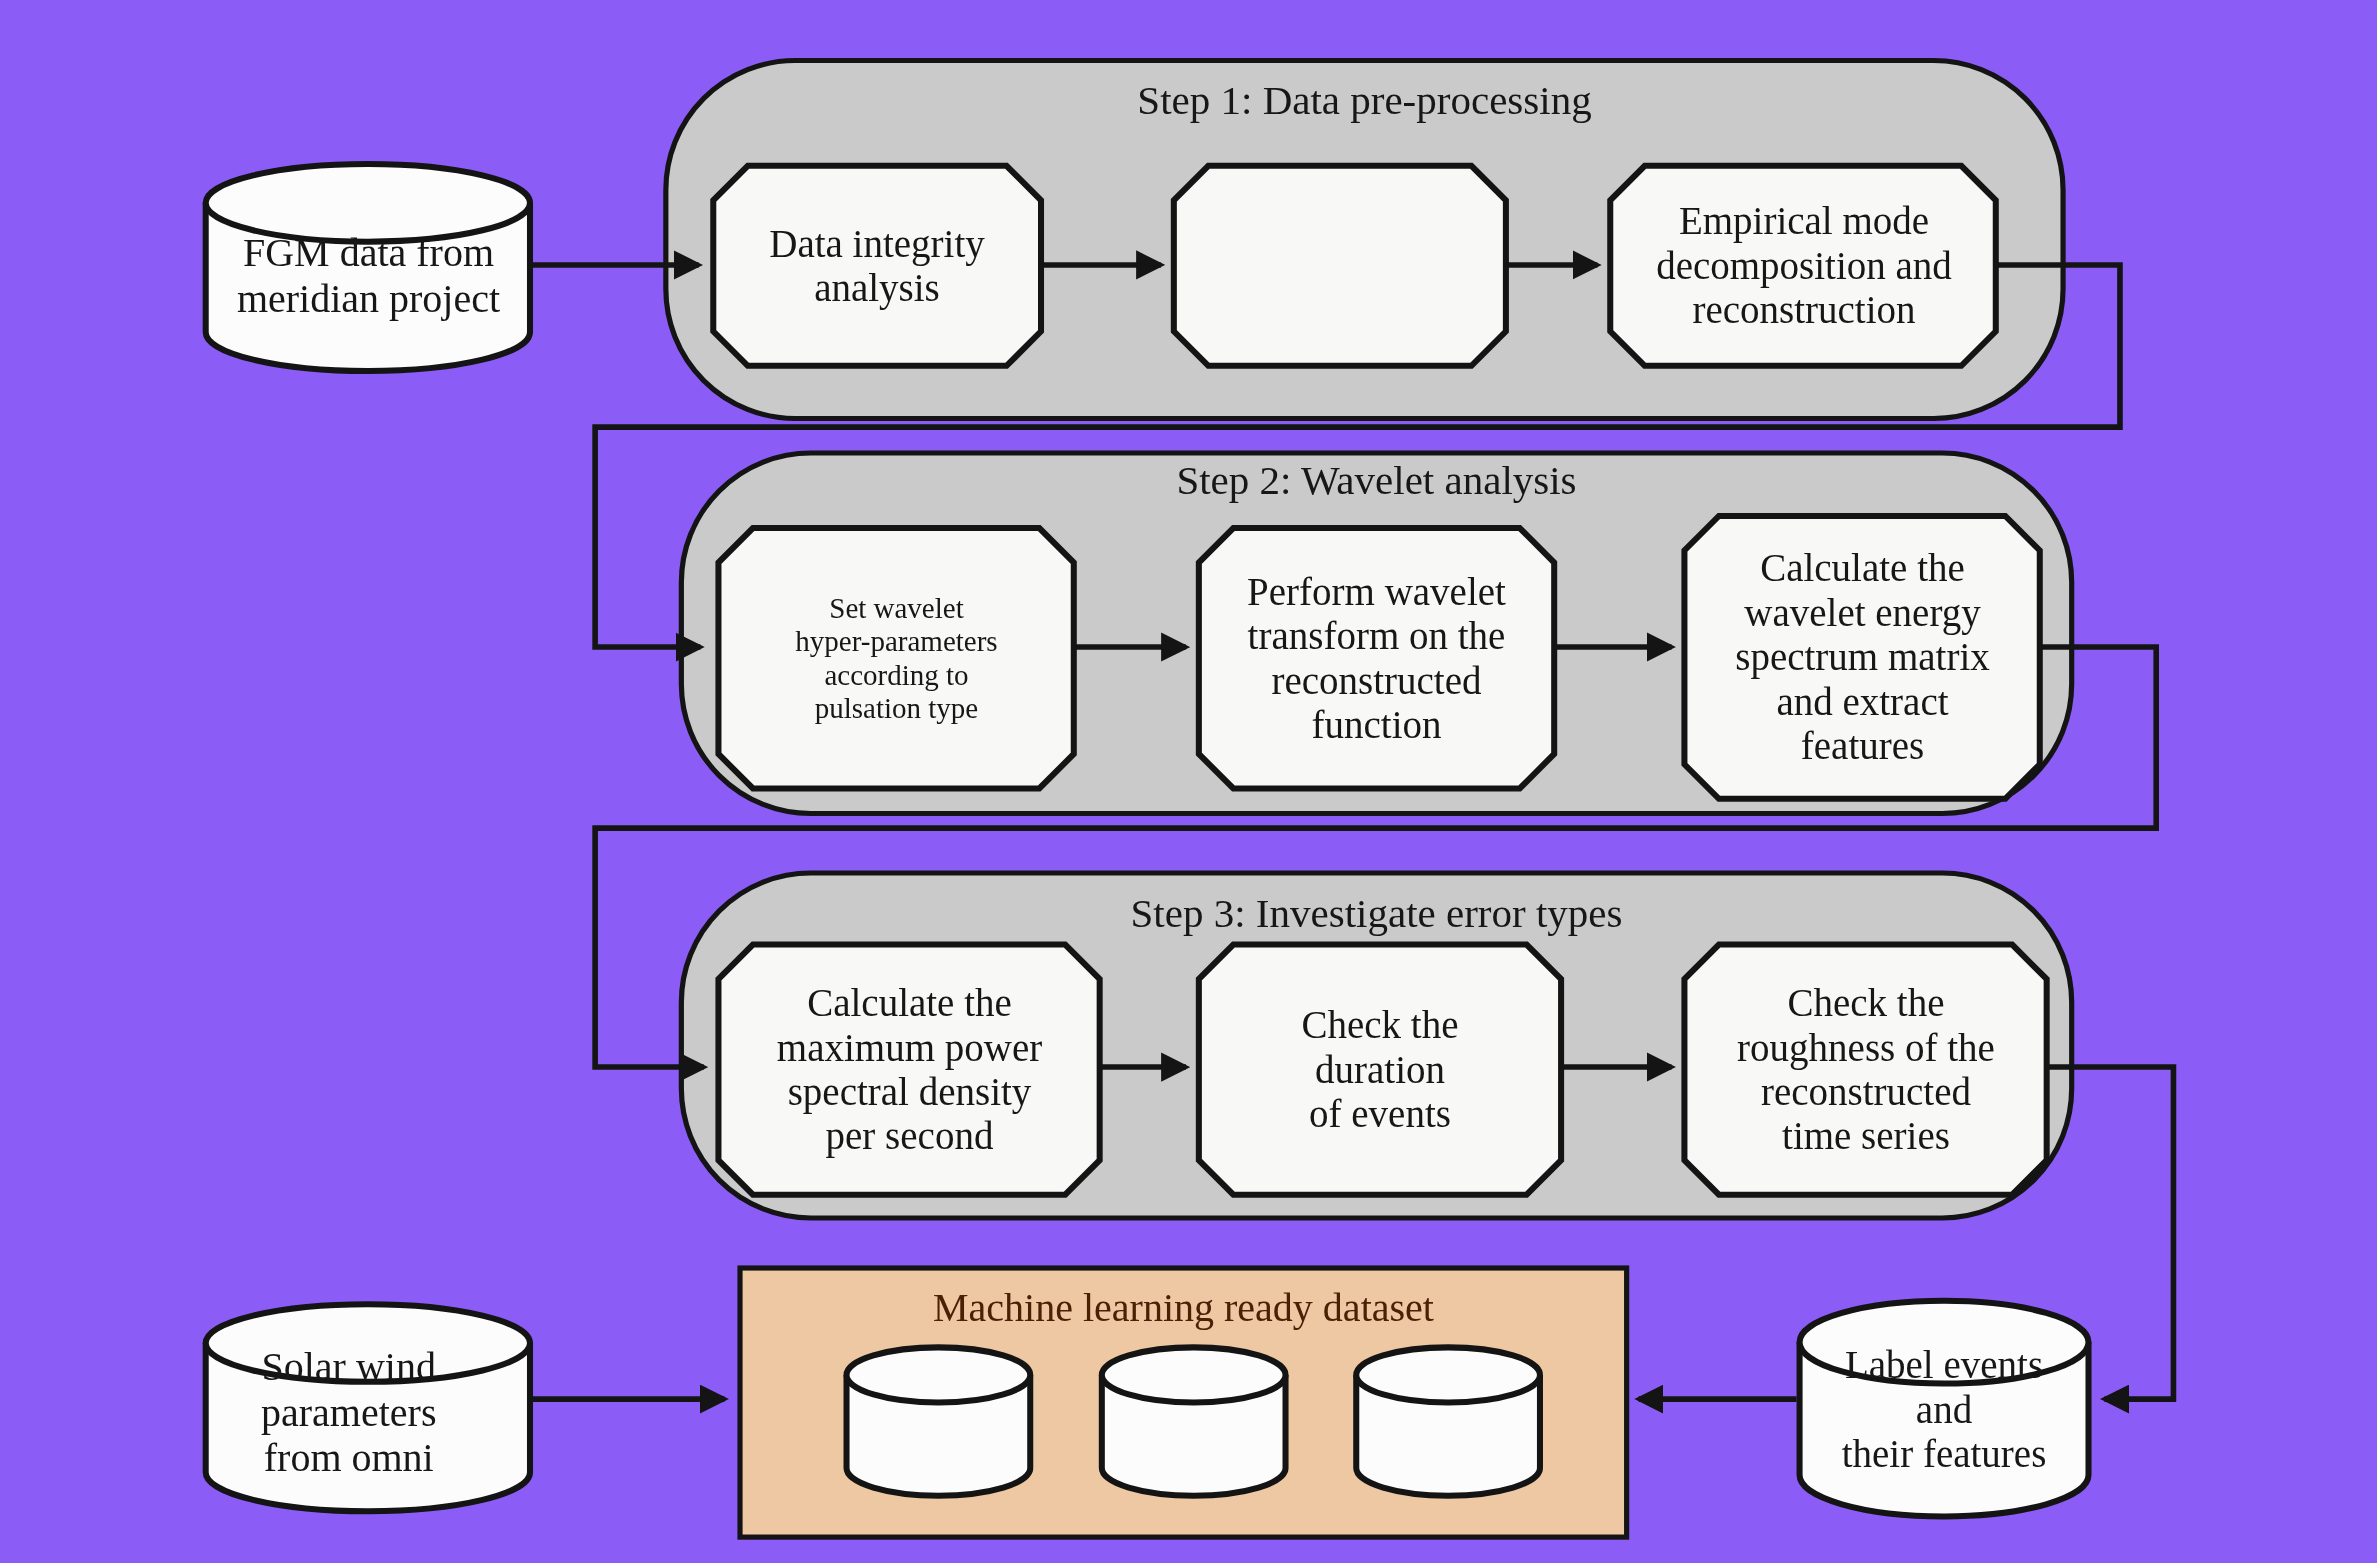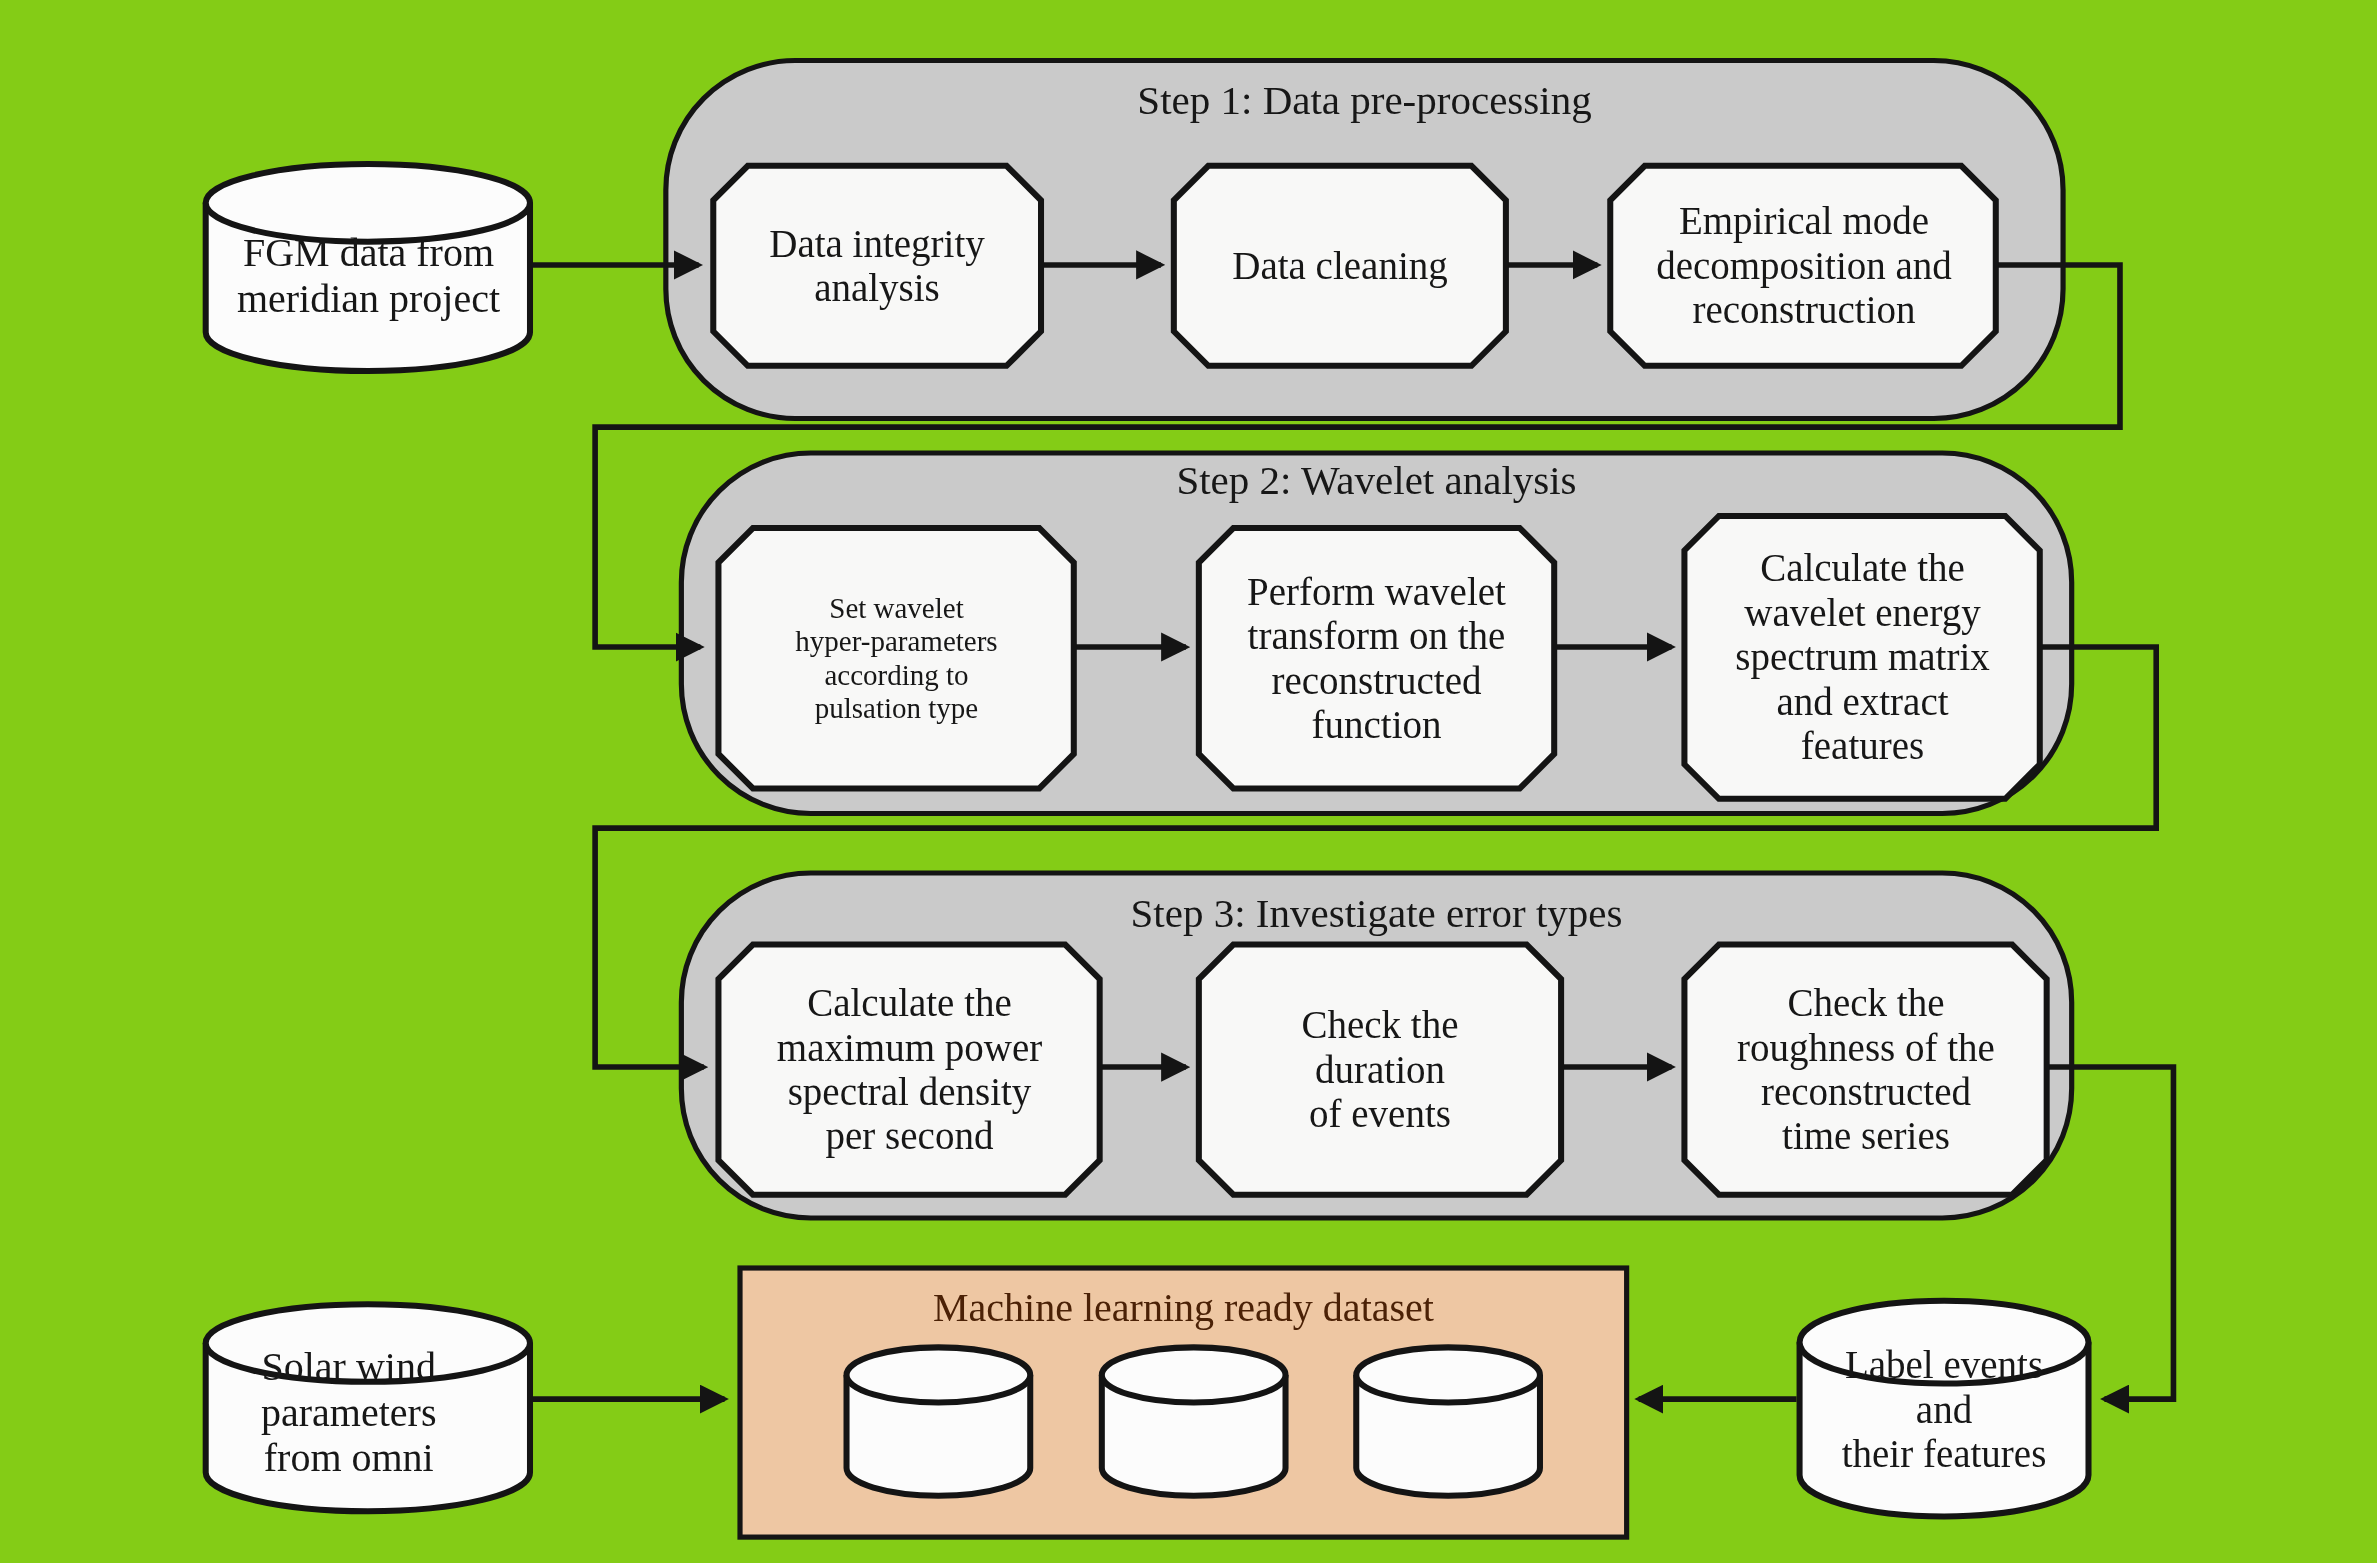--- a/index.html
+++ b/index.html
@@ -4,21 +4,21 @@
 <style>
   html, body {
     margin: 0;
     padding: 0;
     background: #f5f5f4;
   }
   .canvas {
     position: relative;
     width: 2377px;
     height: 1564px;
-    background: #84cc16;
+    background: #8b5cf6;
     font-family: "Liberation Serif", "DejaVu Serif", serif;
     overflow: hidden;
   }
   .shapes {
     position: absolute;
     left: 0;
     top: 0;
   }
   .lbl {
     position: absolute;
@@ -110,21 +110,20 @@
   <div class="step-title" style="left:681px; top:889px; width:1391px; font-size:41px;">Step 3: Investigate error types</div>
 
   <div class="lbl" style="left:207px; top:200px; width:323px; height:151px; font-size:40px;">FGM data from
 meridian project</div>
   <div class="lbl left" style="left:261px; top:1335px; width:285px; height:155px; font-size:40px;">Solar wind
 parameters
 from omni</div>
 
   <div class="lbl" style="left:713px; top:166px; width:328px; height:200px; font-size:39px;">Data integrity
 analysis</div>
-  <div class="lbl" style="left:1174px; top:166px; width:332px; height:200px; font-size:39px;">Data cleaning</div>
   <div class="lbl" style="left:1611px; top:166px; width:386px; height:200px; font-size:39px;">Empirical mode
 decomposition and
 reconstruction</div>
 
   <div class="lbl" style="left:719px; top:528px; width:355px; height:261px; font-size:29px;">Set wavelet
 hyper-parameters
 according to
 pulsation type</div>
   <div class="lbl" style="left:1199px; top:528px; width:355px; height:261px; font-size:39px;">Perform wavelet
 transform on the

